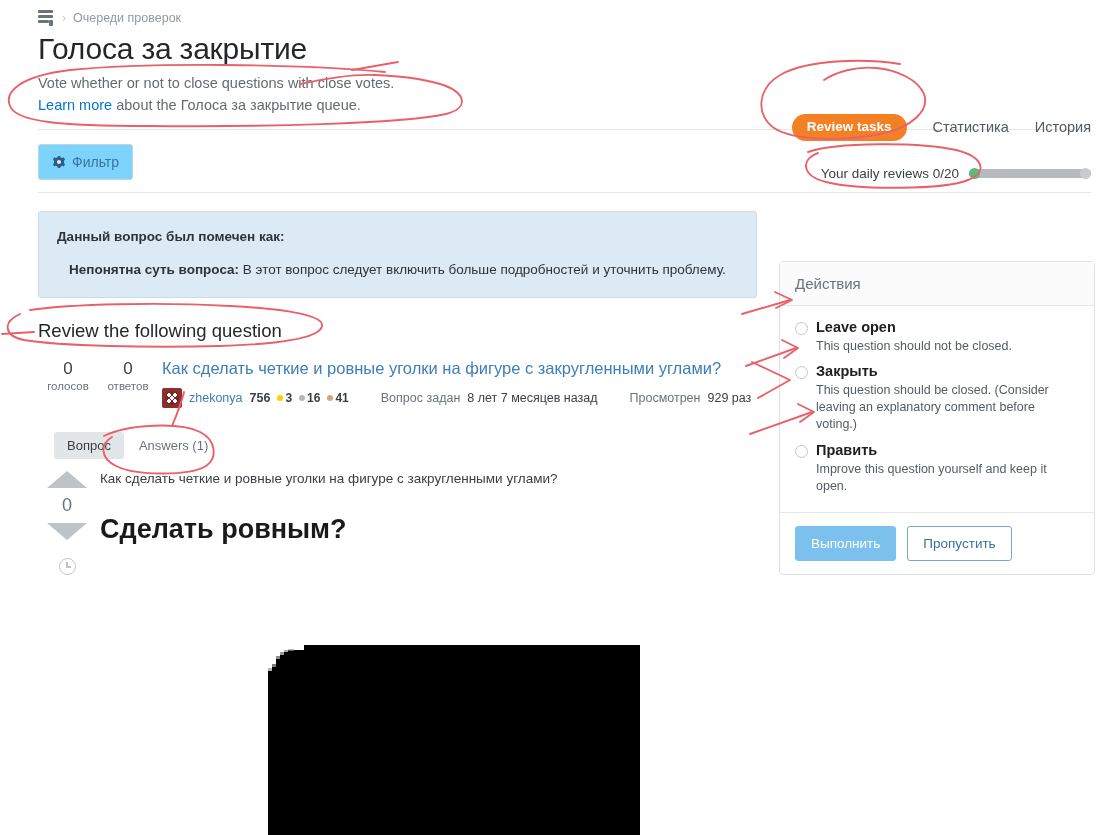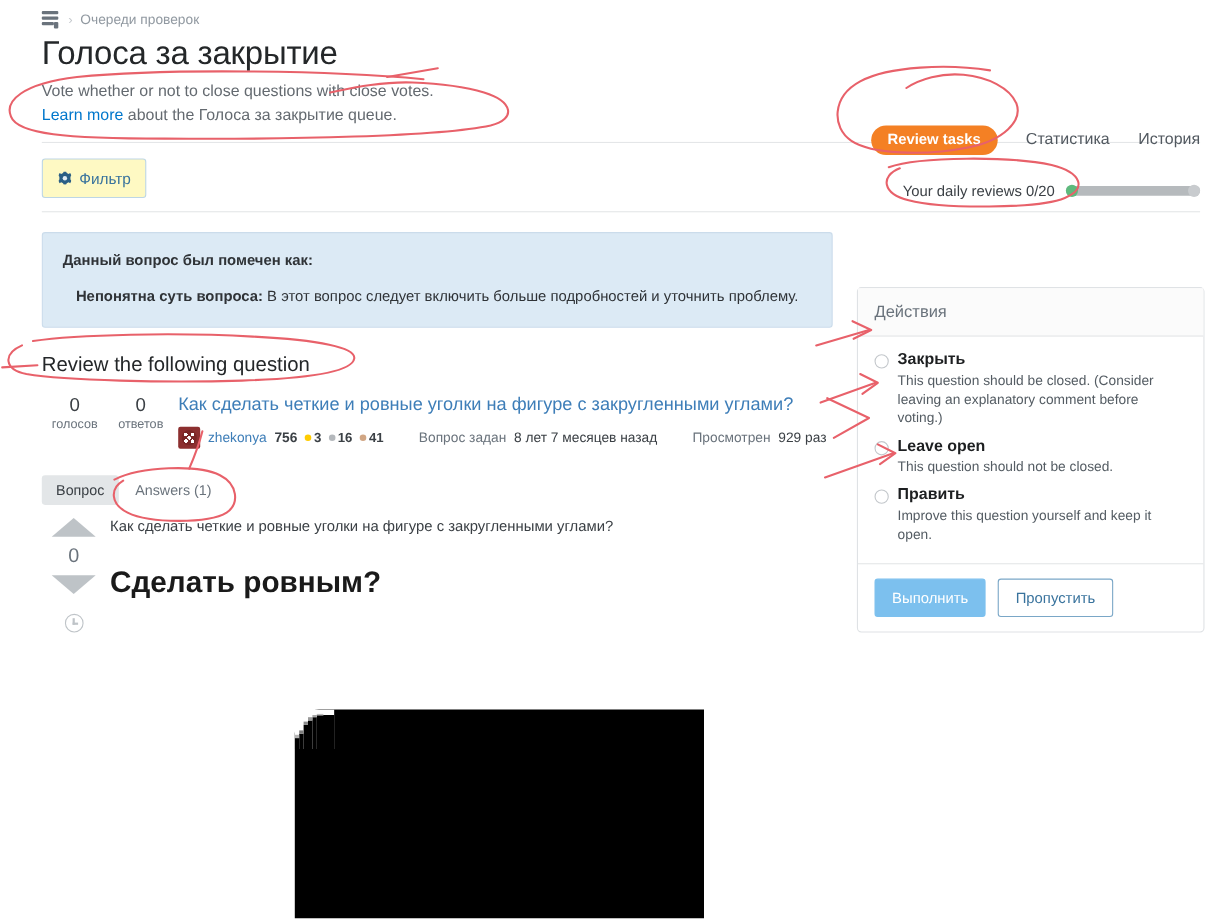--- a/index.html
+++ b/index.html
@@ -97,21 +97,21 @@
   
   .filter-row {
     position: relative;
     padding: 14px 18px 0 38px;
     height: 62px;
   }
   .filter-btn {
     display: inline-flex;
     align-items: center;
     gap: 6px;
-    background: #fef9c3;
+    background: #7dd3fc;
     border: 1px solid #bdd6e5;
     border-radius: 3px;
     color: #39739d;
     font-size: 14px;
     padding: 9px 13px;
     cursor: pointer;
   }
   .gear {
     width: 14px; height: 14px; position: relative; display: inline-block;
   }
@@ -260,21 +260,21 @@
     margin: 24px 0 0 0;
   }
   .tab {
     font-size: 13px;
     color: #6a737c;
     padding: 6px 13px;
     border-radius: 3px;
     text-decoration: none;
     cursor: pointer;
   }
-  .tab.active { background: #e3e6e8; color: #3b4045; }
+  .tab.active { background: #e3e6e8; color: #3b4045; margin-left: 16px; }
 
   
   .post { display: flex; margin-top: 10px; }
   .votecell {
     width: 58px; flex: none;
     display: flex; flex-direction: column; align-items: center;
     padding-top: 2px;
   }
   .arrow-up, .arrow-dn {
     width: 0; height: 0;
@@ -498,31 +498,31 @@
     </div>
 
     <div class="col-right">
       <div class="card">
         <div class="card-head">Действия</div>
         <div class="card-body">
 
           <div class="opt">
             <div class="opt-row">
               <span class="radio"></span>
+              <span class="opt-title">Leave open</span>
+            </div>
+            <div class="opt-desc">This question should not be closed.</div>
+          </div>
+
+          <div class="opt">
+            <div class="opt-row">
+              <span class="radio"></span>
               <span class="opt-title">Закрыть</span>
             </div>
             <div class="opt-desc">This question should be closed. (Consider leaving an explanatory comment before voting.)</div>
-          </div>
-
-          <div class="opt">
-            <div class="opt-row">
-              <span class="radio"></span>
-              <span class="opt-title">Leave open</span>
-            </div>
-            <div class="opt-desc">This question should not be closed.</div>
           </div>
 
           <div class="opt">
             <div class="opt-row">
               <span class="radio"></span>
               <span class="opt-title">Править</span>
             </div>
             <div class="opt-desc">Improve this question yourself and keep it open.</div>
           </div>
 

